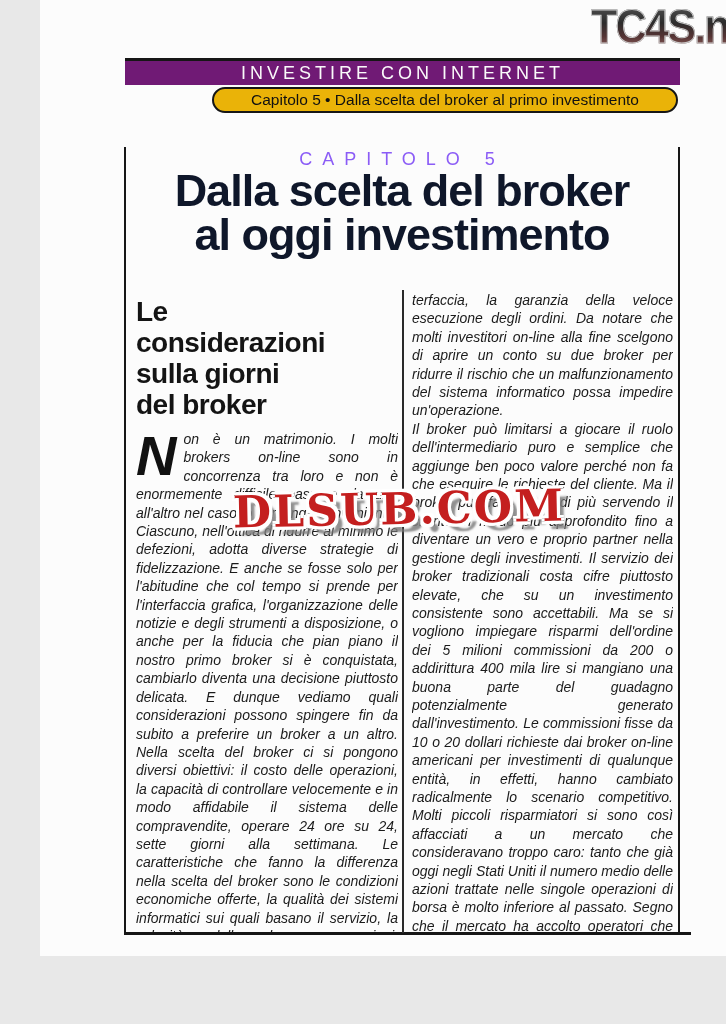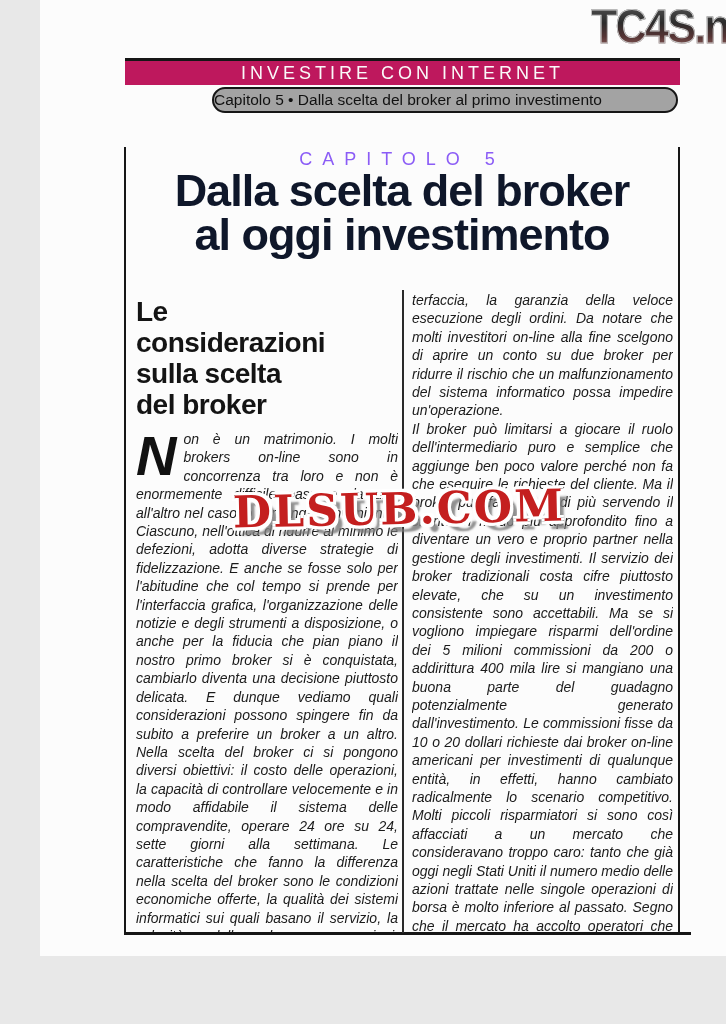--- a/index.html
+++ b/index.html
@@ -26,32 +26,32 @@
     .tc4s{
       background:linear-gradient(180deg,#5a5a5a 0%,#2c2c2c 45%,#553434 72%,#9a6a66 100%);
       -webkit-background-clip:text;background-clip:text;color:transparent;
     }
   }
 
   
   .graybar{
     position:absolute;left:85px;top:58px;width:555px;height:27px;
     box-sizing:border-box;border-top:3px solid #161616;
-    background:#be185d;text-align:center;
+    background:#701a75;text-align:center;
   }
   .graybar span{
     display:inline-block;line-height:24px;
     font-size:18px;letter-spacing:4px;color:#fafafa;font-weight:400;
   }
 
   
   .chapterbox{
     position:absolute;left:172px;top:87px;width:466px;height:26px;
     box-sizing:border-box;border:2px solid #161616;border-radius:14px;
-    background:#a3a3a3;text-align:left;
+    background:#eab308;text-align:center;
   }
   .chapterbox span{display:inline-block;line-height:22px;font-size:15.5px;color:#111;}
 
   
   .rule{position:absolute;background:#161616;}
   .frame-left{left:84px;top:147px;width:2px;height:787px;}
   .frame-right{left:638px;top:147px;width:2px;height:787px;}
   .frame-bottom{left:84px;top:932px;width:567px;height:3px;}
   .col-divider{left:362px;top:290px;width:2px;height:643px;background:#2a2a2a;}
 
@@ -134,21 +134,21 @@
   <div class="kicker">CAPITOLO 5</div>
 
   <h1 class="title">
     <span>Dalla scelta del broker</span><br>
     <span>al oggi investimento</span>
   </h1>
 
   <div class="col col-left">
     <h2 class="section-heading">Le
 considerazioni
-sulla scelta
+sulla giorni
 del broker</h2>
     <p class="body">
       <span class="dropcap">N</span><span>on è un matrimonio. I molti brokers on-line sono in concorrenza tra loro e non è enormemente difficile passare da uno all'altro nel caso lo si ritenga conveniente. Ciascuno, nell'ottica di ridurre al minimo le defezioni, adotta diverse strategie di fidelizzazione. E anche se fosse solo per l'abitudine che col tempo si prende per l'interfaccia grafica, l'organizzazione delle notizie e degli strumenti a disposizione, o anche per la fiducia che pian piano il nostro primo broker si è conquistata, cambiarlo diventa una decisione piuttosto delicata. E dunque vediamo quali considerazioni possono spingere fin da subito a preferire un broker a un altro. Nella scelta del broker ci si pongono diversi obiettivi: il costo delle operazioni, la capacità di controllare velocemente e in modo affidabile il sistema delle compravendite, operare 24 ore su 24, sette giorni alla settimana. Le caratteristiche che fanno la differenza nella scelta del broker sono le condizioni economiche offerte, la qualità dei sistemi informatici sui quali basano il servizio, la velocità delle loro connessioni, l'affidabilità finanziaria delle società che li controllano, la quantità e qualità delle informazioni, delle ricerche e delle analisi che mettono a disposizione dei clienti, la semplicità dell'in-</span>
     </p>
   </div>
 
   <div class="col col-right">
     <p class="body">terfaccia, la garanzia della veloce esecuzione degli ordini. Da notare che molti investitori on-line alla fine scelgono di aprire un conto su due broker per ridurre il rischio che un malfunzionamento del sistema informatico possa impedire un'operazione.</p>
     <p class="body">Il broker può limitarsi a giocare il ruolo dell'intermediario puro e semplice che aggiunge ben poco valore perché non fa che eseguire le richieste del cliente. Ma il broker può fare molto di più servendo il cliente in modo più approfondito fino a diventare un vero e proprio partner nella gestione degli investimenti. Il servizio dei broker tradizionali costa cifre piuttosto elevate, che su un investimento consistente sono accettabili. Ma se si vogliono impiegare risparmi dell'ordine dei 5 milioni commissioni da 200 o addirittura 400 mila lire si mangiano una buona parte del guadagno potenzialmente generato dall'investimento. Le commissioni fisse da 10 o 20 dollari richieste dai broker on-line americani per investimenti di qualunque entità, in effetti, hanno cambiato radicalmente lo scenario competitivo. Molti piccoli risparmiatori si sono così affacciati a un mercato che consideravano troppo caro: tanto che già oggi negli Stati Uniti il numero medio delle azioni trattate nelle singole operazioni di borsa è molto inferiore al passato. Segno che il mercato ha accolto operatori che comprano e vendono pacchetti di azioni più piccoli di quelli normali solo un paio d'anni fa. Del resto, anche il costo dei broker on-line italiani, per quanto continui ad essere proporzionale al valore dell'investimento invece che essere basato sul concetto di tariffa fissa per ogni operazio-</p>
   </div>

